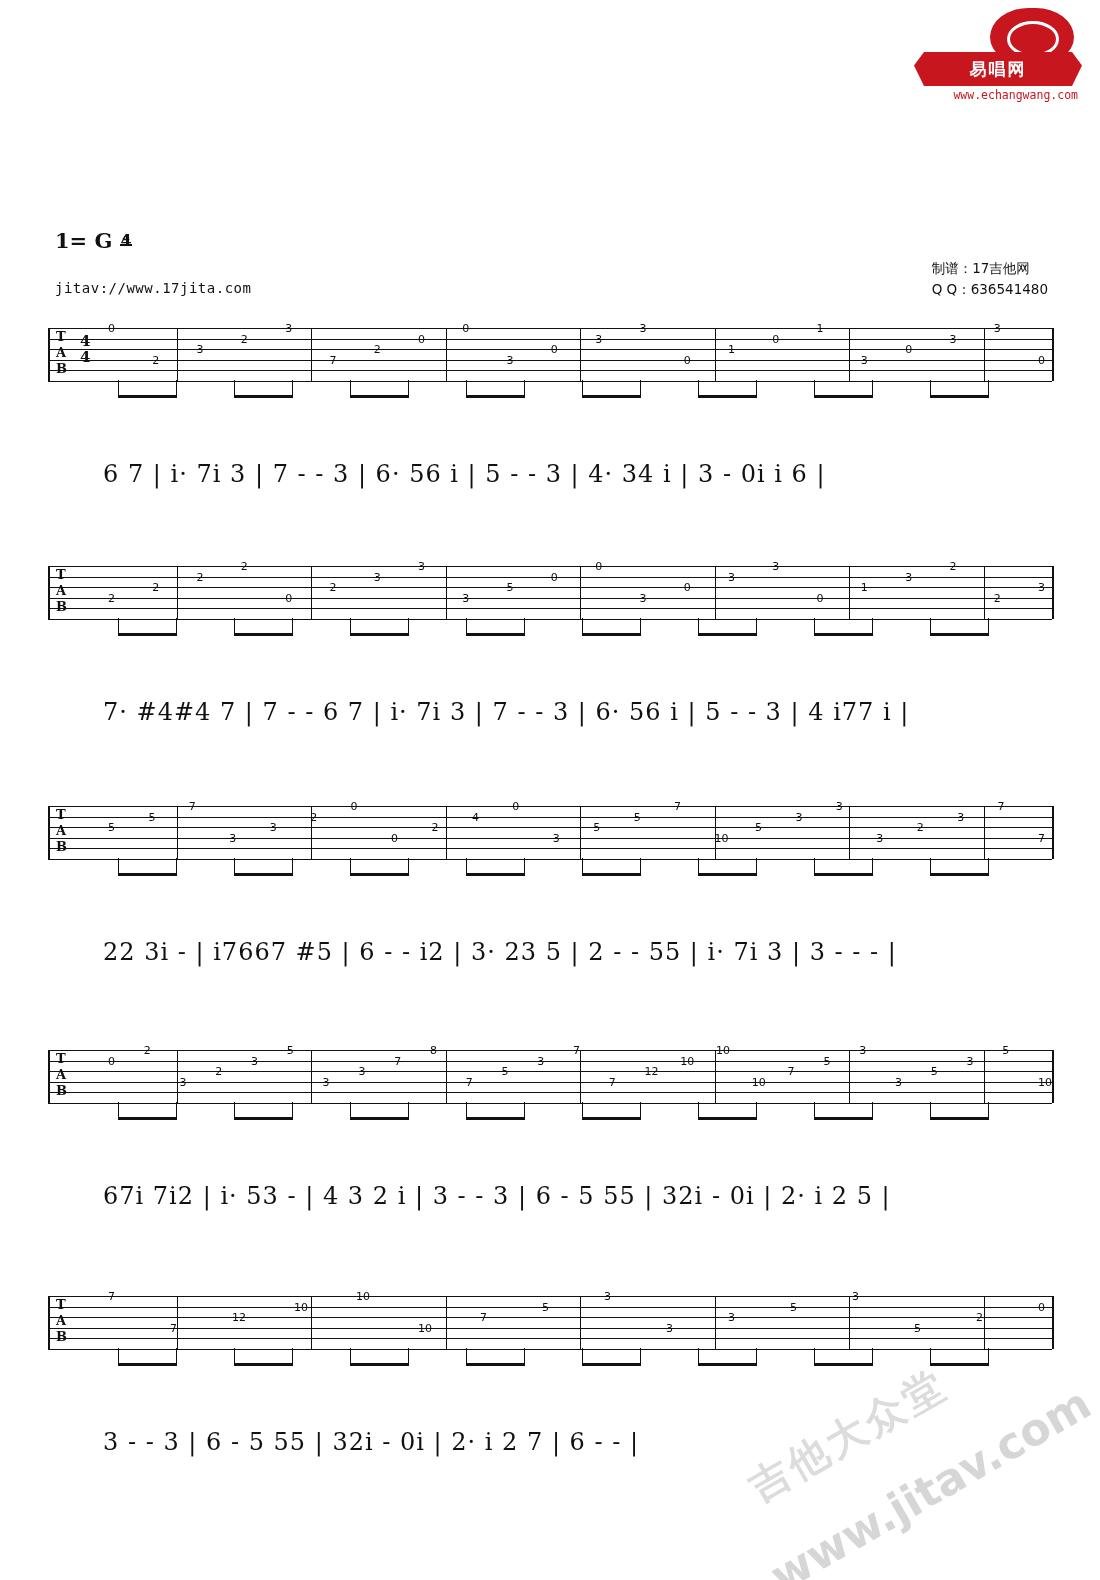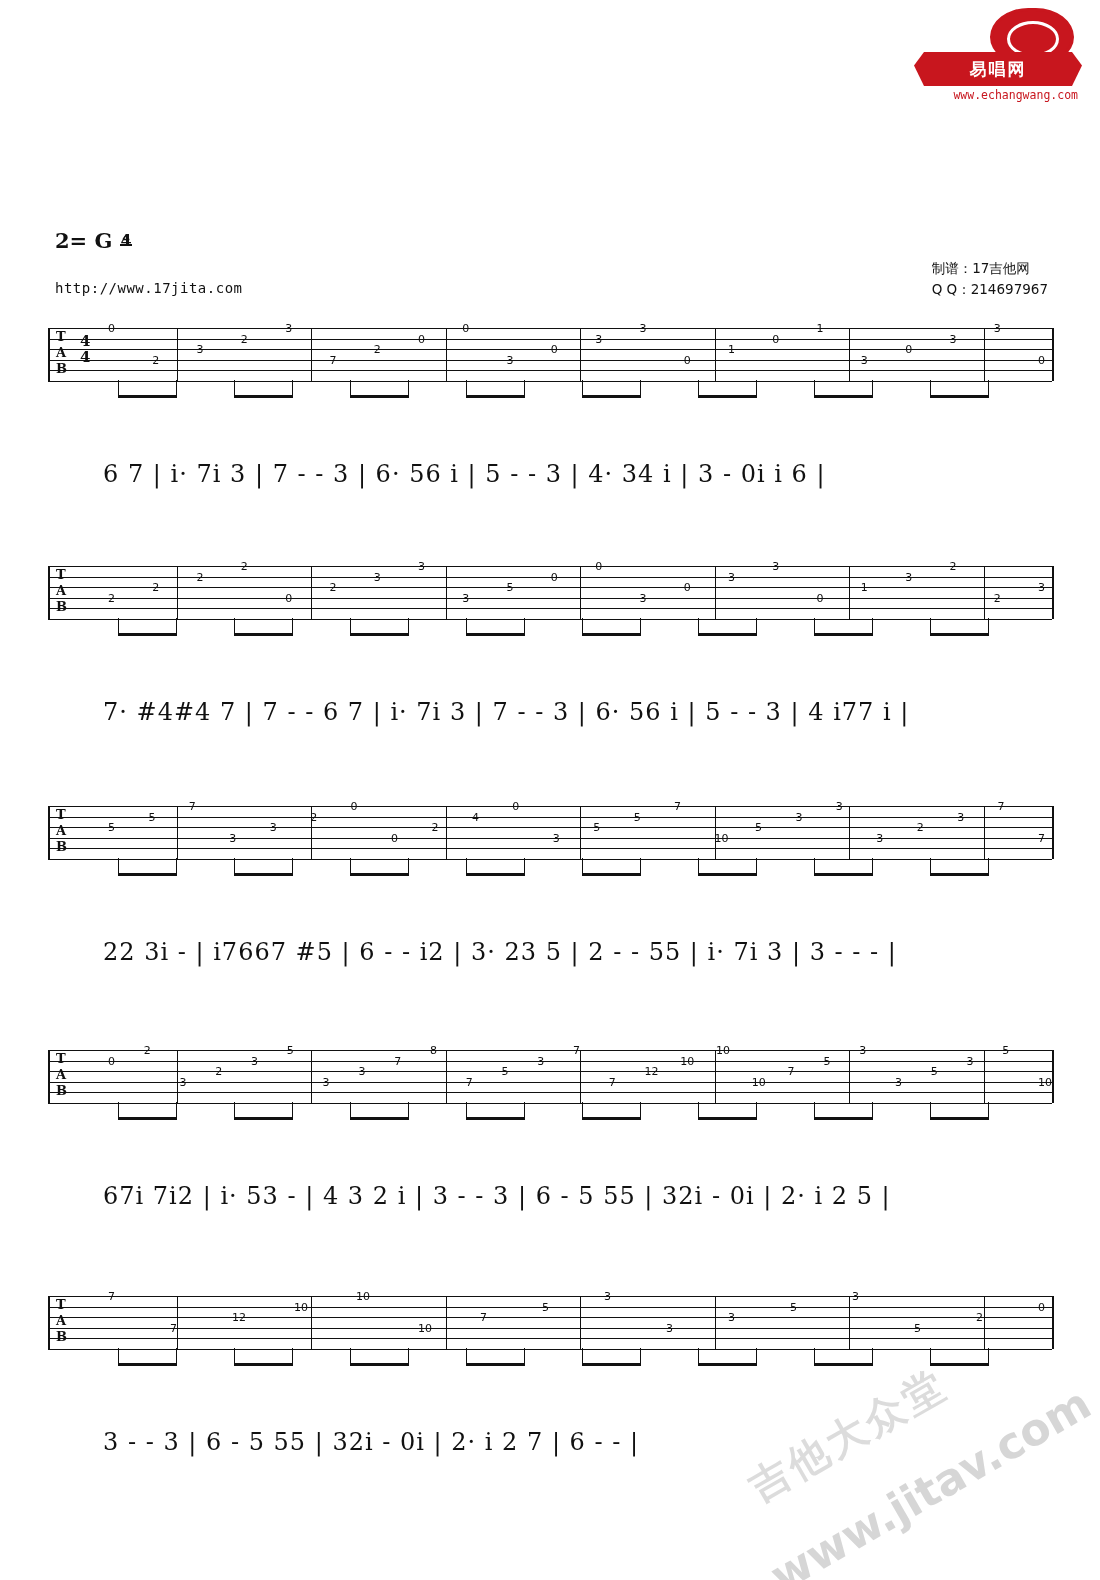--- a/index.html
+++ b/index.html
@@ -141,32 +141,32 @@
   <div class="logo">
     <div class="disc"></div>
     <div class="ribbon">
       <span>易唱网</span>
     </div>
     <div class="lurl">www.echangwang.com</div>
   </div>
 
 
   <div class="key-sig">
-    <span>2= G</span>
+    <span>1= G</span>
     <span class="frac">
       <span class="num">4</span>
       <span class="den">4</span>
     </span>
   </div>
 
-  <div class="site-url">http://www.17jita.com</div>
+  <div class="site-url">jitav://www.17jita.com</div>
 
   <div class="credit">
     <div>制谱：17吉他网</div>
-    <div>Q Q：214697967</div>
+    <div>Q Q：636541480</div>
   </div>
 
   <div id="systems-host">
       <div class="system" style="top: 320px;">
         <div class="tabblock">
           <div class="tabline" style="top: 8px;"></div>
           <div class="tabline" style="top: 18.5px;"></div>
           <div class="tabline" style="top: 29px;"></div>
           <div class="tabline" style="top: 39.5px;"></div>
           <div class="tabline" style="top: 50px;"></div>

